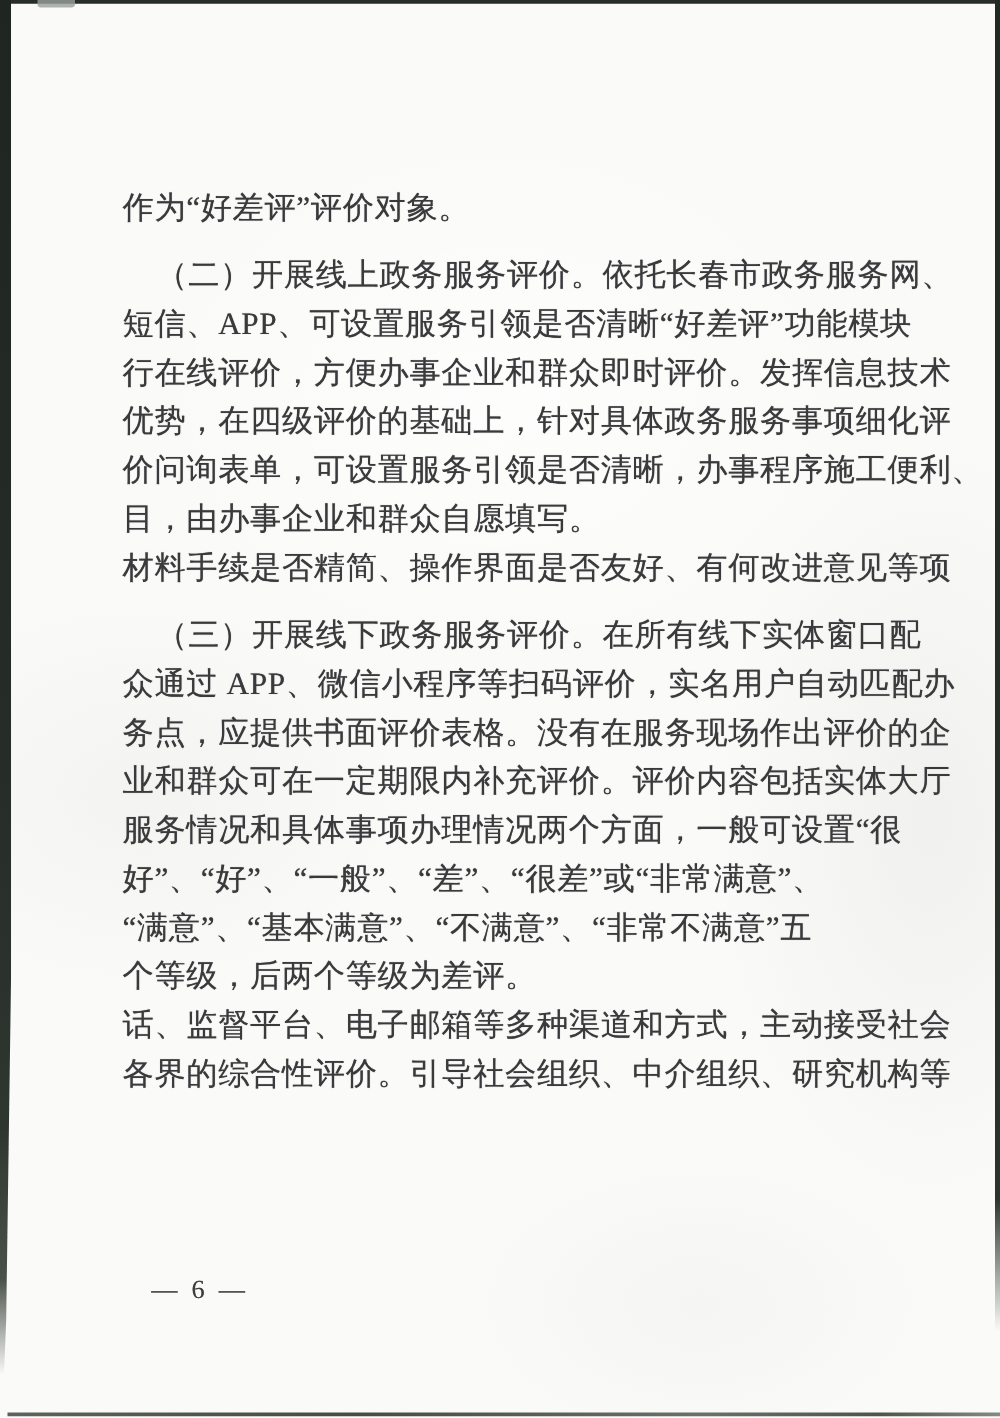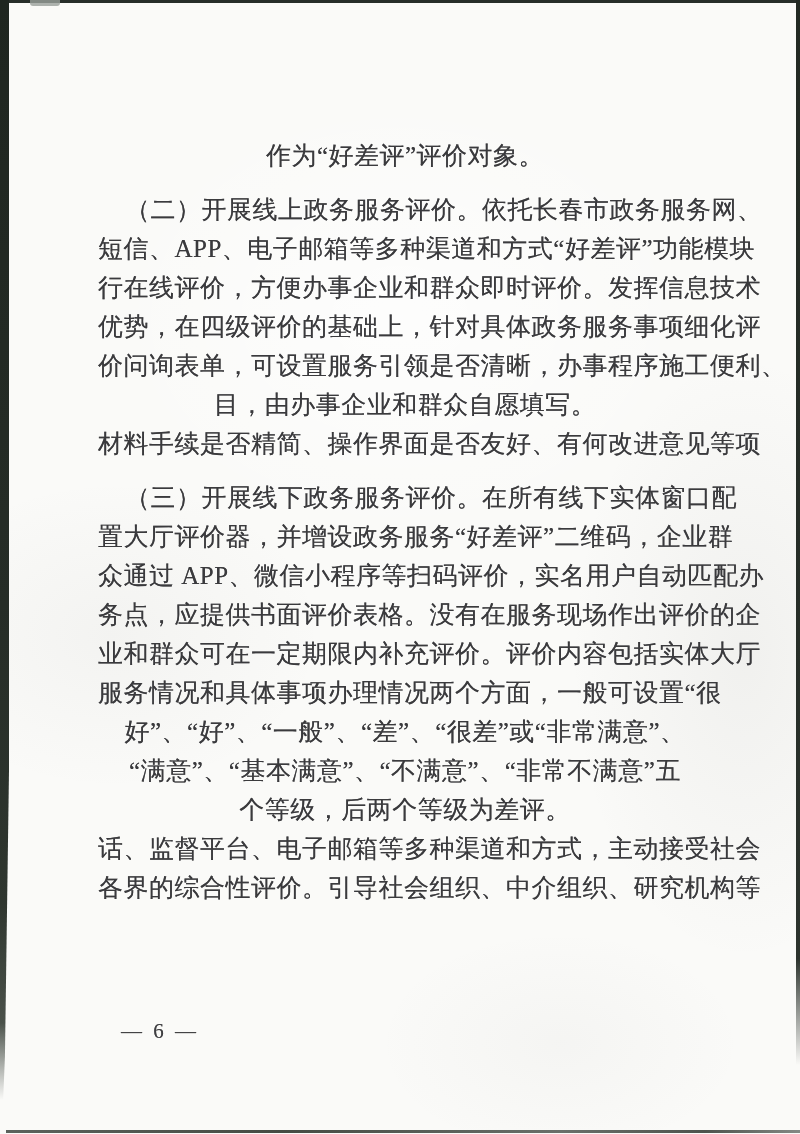--- a/index.html
+++ b/index.html
@@ -43,24 +43,23 @@
   }
   .edge-bottom {
     position: absolute; bottom: 1px; left: 6px; right: 0; height: 3px;
     background: linear-gradient(90deg, #4a514b 0%, #31382f 35%, #5a605a 70%, #3a413a 88%, #787d78 100%);
     opacity: 0.9;
   }
   
   .text-block {
     position: absolute;
     left: 98px;
-    top: 136px;
+    top: 147px;
     width: 614px;
     color: #3a3a3d;
-    text-align: center;
   }
   .line {
     font-size: 25px;
     line-height: 39px;
     letter-spacing: 0.5px;
     white-space: nowrap;
     text-shadow: 0 0 0.6px rgba(70,70,72,0.75);
   }
   .line.indent {
     padding-left: 27px;
@@ -82,28 +81,27 @@
 <div class="page">
   <div class="edge-top"></div>
   <div class="edge-top-smudge"></div>
   <div class="edge-left"></div>
   <div class="edge-right"></div>
   <div class="edge-bottom"></div>
 
   <div class="text-block" id="text-block">
       <div class="line">作为“好差评”评价对象。</div>
       <div class="line indent">（二）开展线上政务服务评价。依托长春市政务服务网、</div>
-      <div class="line">短信、APP、电子邮箱等多种渠道和方式“好差评”功能模块</div>
+      <div class="line">短信、APP、可设置服务引领是否清晰“好差评”功能模块</div>
       <div class="line">行在线评价，方便办事企业和群众即时评价。发挥信息技术</div>
       <div class="line">优势，在四级评价的基础上，针对具体政务服务事项细化评</div>
       <div class="line">价问询表单，可设置服务引领是否清晰，办事程序施工便利、</div>
       <div class="line">目，由办事企业和群众自愿填写。</div>
       <div class="line">材料手续是否精简、操作界面是否友好、有何改进意见等项</div>
       <div class="line indent">（三）开展线下政务服务评价。在所有线下实体窗口配</div>
-      <div class="line">置大厅评价器，并增设政务服务“好差评”二维码，企业群</div>
       <div class="line">众通过 APP、微信小程序等扫码评价，实名用户自动匹配办</div>
       <div class="line">务点，应提供书面评价表格。没有在服务现场作出评价的企</div>
       <div class="line">业和群众可在一定期限内补充评价。评价内容包括实体大厅</div>
       <div class="line">服务情况和具体事项办理情况两个方面，一般可设置“很</div>
       <div class="line">好”、“好”、“一般”、“差”、“很差”或“非常满意”、</div>
       <div class="line">“满意”、“基本满意”、“不满意”、“非常不满意”五</div>
       <div class="line">个等级，后两个等级为差评。</div>
       <div class="line">话、监督平台、电子邮箱等多种渠道和方式，主动接受社会</div>
       <div class="line">各界的综合性评价。引导社会组织、中介组织、研究机构等</div>
     </div>

